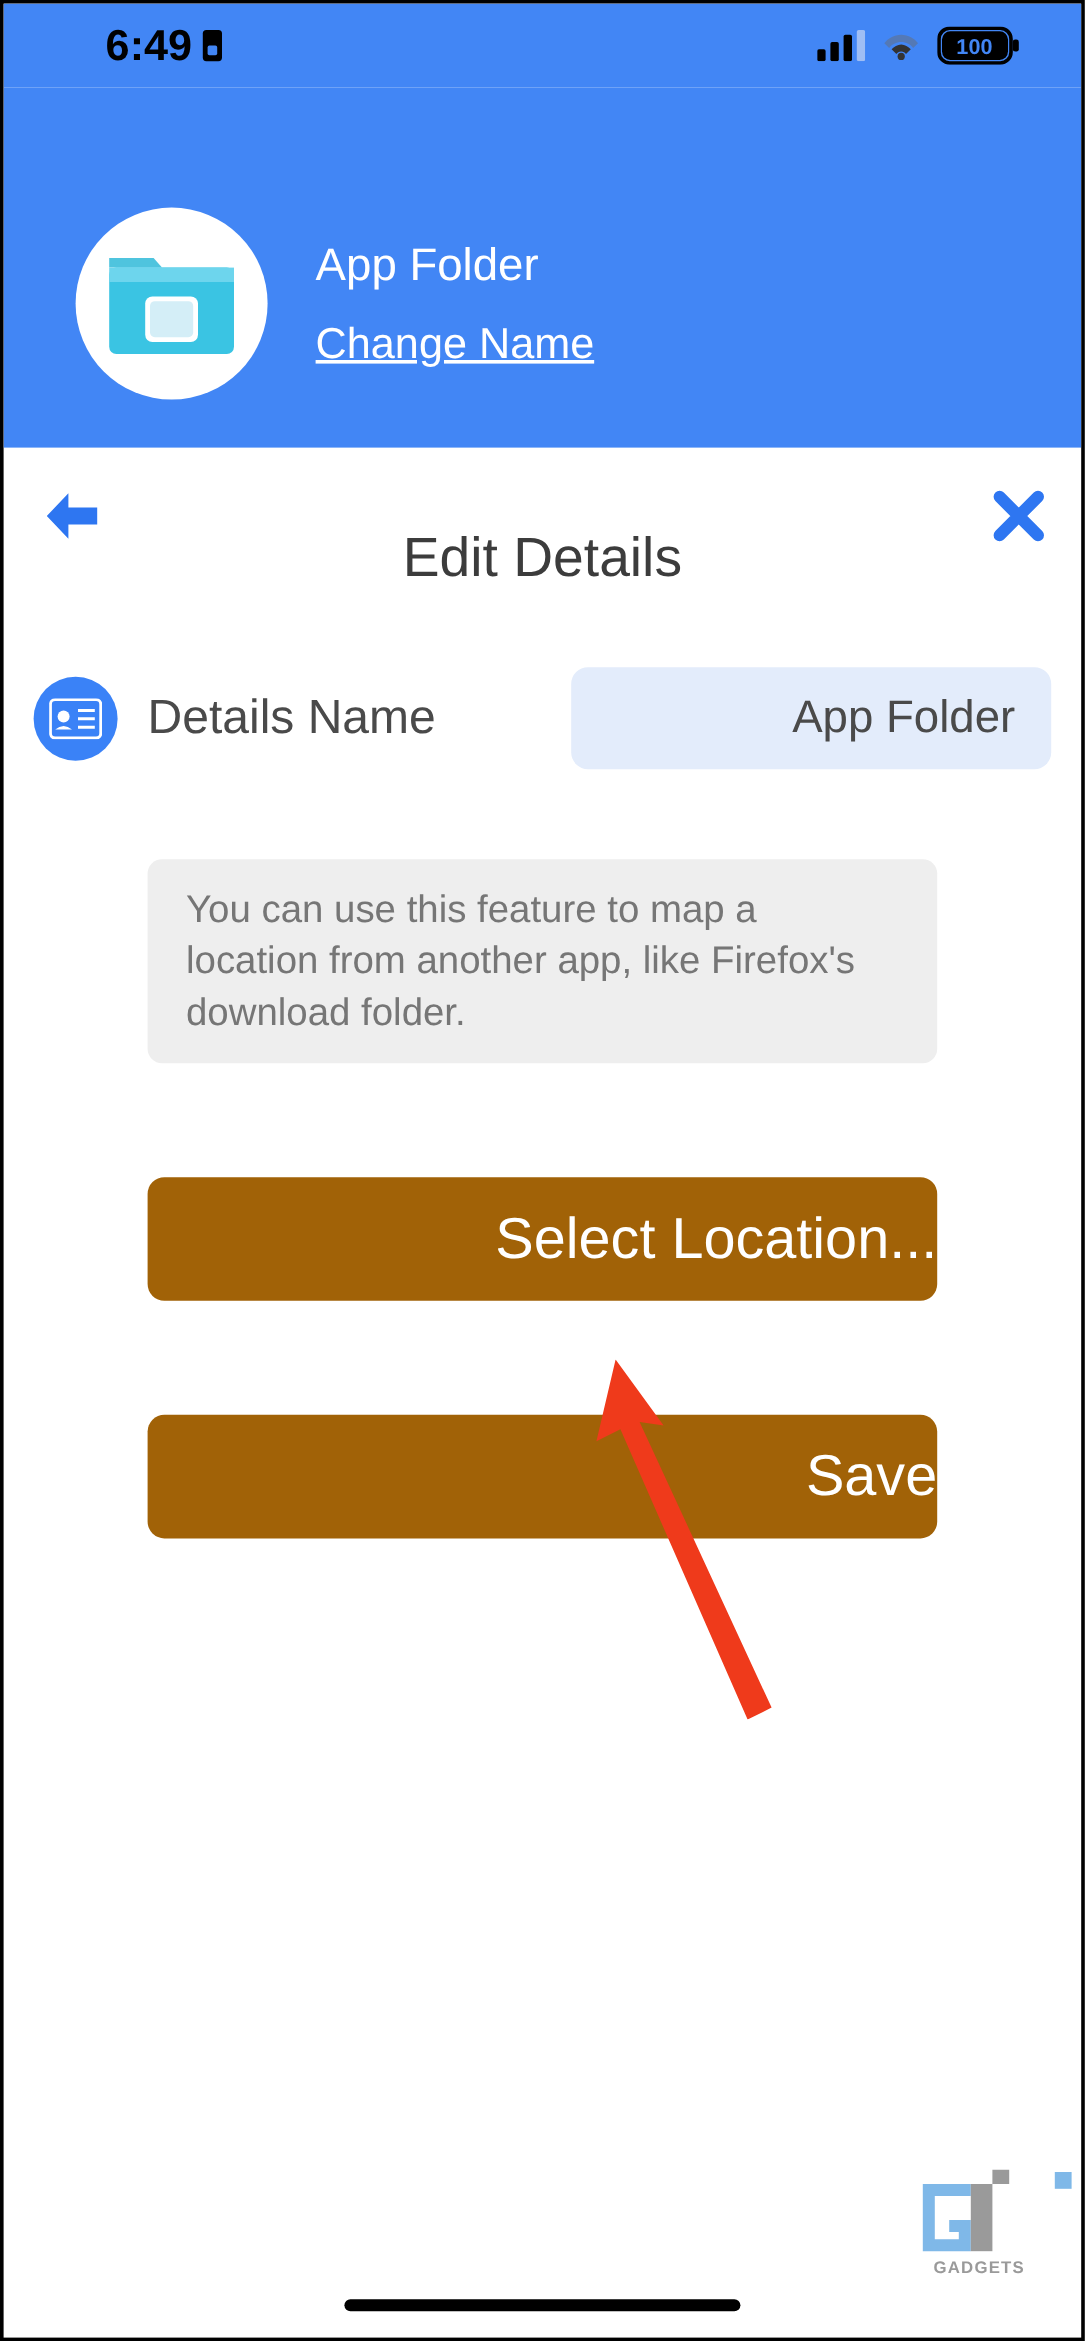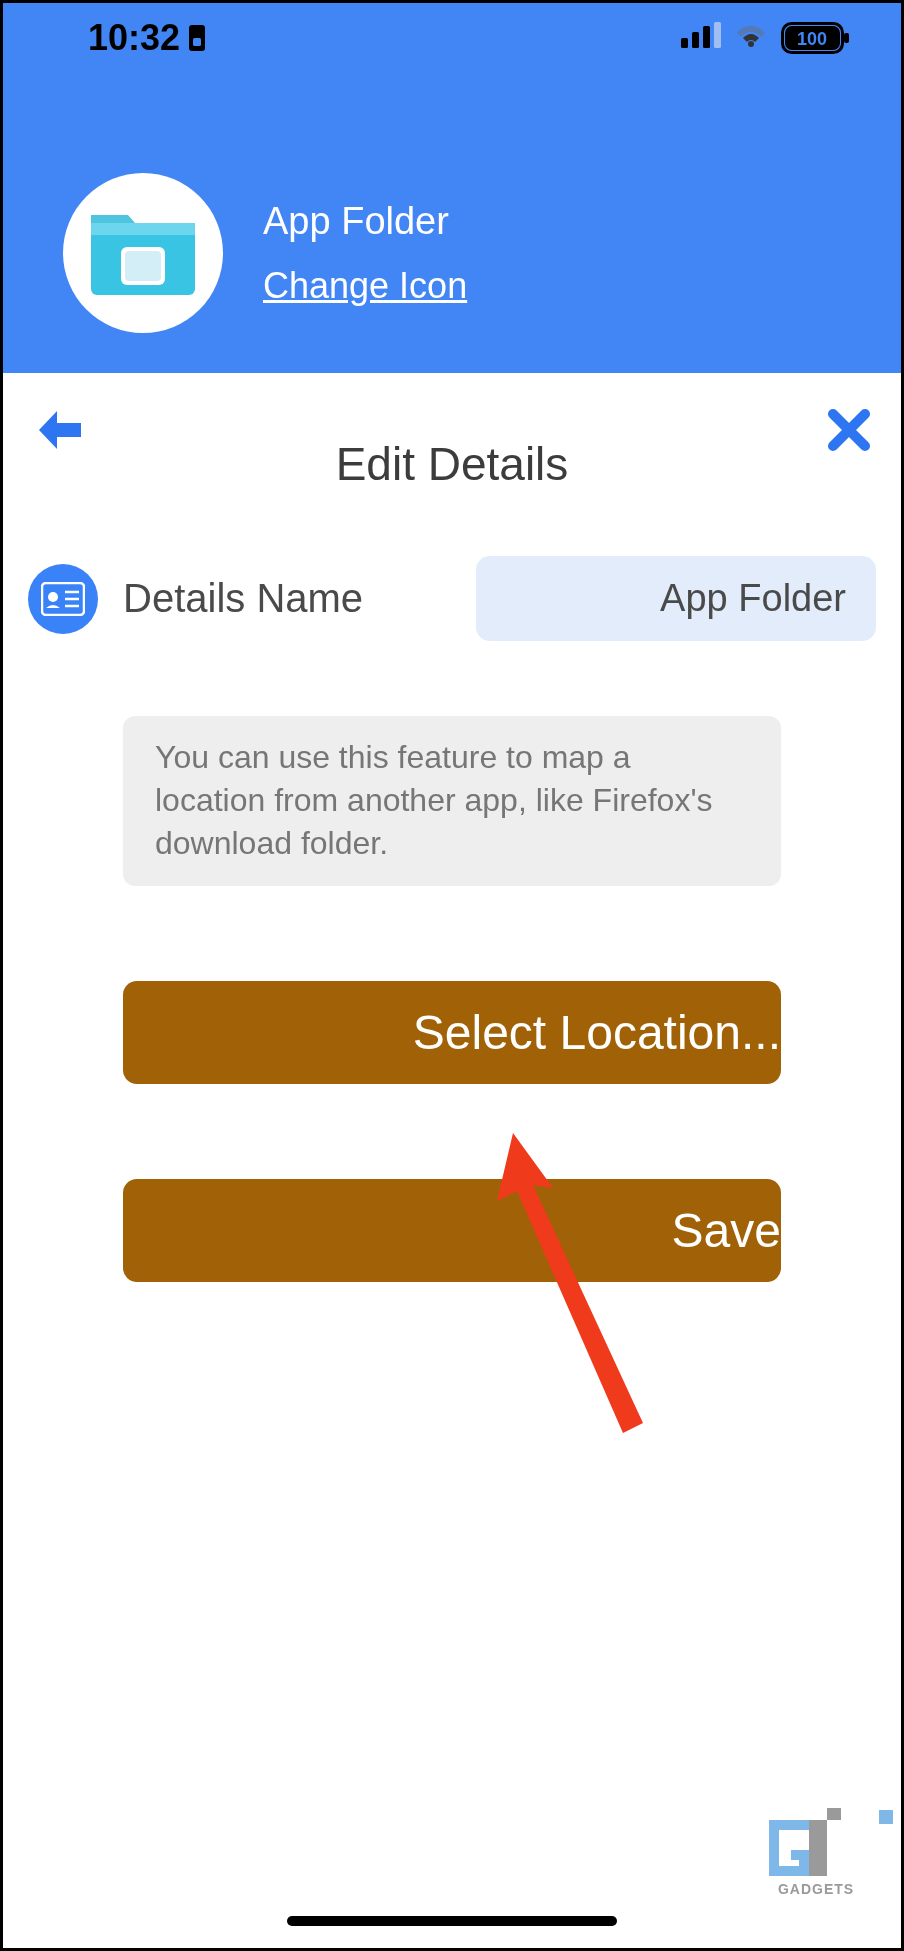--- a/index.html
+++ b/index.html
@@ -27,20 +27,21 @@
     .status-time {
       font-size: 36px;
       font-weight: 700;
       color: #000;
       display: flex;
       align-items: center;
       gap: 8px;
     }
     .status-right {
       display: flex;
+      align-items: center;
       gap: 12px;
     }
     .header {
       background: #4286f5;
       padding: 100px 60px 40px 60px;
       display: flex;
       align-items: center;
       gap: 40px;
     }
     .folder-icon-circle {
@@ -160,21 +161,21 @@
       bottom: 50px;
       display: flex;
       align-items: flex-start;
     }
   </style>
 </head>
 <body>
 
 <div class="status-bar">
   <div class="status-time">
-    <span>10:32</span>
+    <span>6:49</span>
     <svg width="18" height="28" viewBox="0 0 18 28">
       <rect x="1" y="1" width="16" height="26" rx="3" fill="#000"></rect>
       <rect x="5" y="14" width="8" height="8" rx="1.5" fill="#4286f5"></rect>
     </svg>
   </div>
   <div class="status-right">
     <svg width="40" height="26" viewBox="0 0 40 26">
       <rect x="0" y="16" width="7" height="10" rx="1.5" fill="#000"></rect>
       <rect x="11" y="10" width="7" height="16" rx="1.5" fill="#000"></rect>
       <rect x="22" y="4" width="7" height="22" rx="1.5" fill="#000"></rect>
@@ -199,21 +200,21 @@
     <svg width="120" height="100" viewBox="0 0 120 100">
       <path d="M 8 12 L 45 12 L 52 20 L 8 20 Z" fill="#4fc4de"></path>
       <rect x="8" y="20" width="104" height="72" rx="6" fill="#3ac4e3"></rect>
       <rect x="8" y="20" width="104" height="12" fill="#6dd5ed"></rect>
       <rect x="38" y="44" width="44" height="38" rx="6" fill="#fff"></rect>
       <rect x="42" y="48" width="36" height="30" rx="4" fill="#d4eef7"></rect>
     </svg>
   </div>
   <div class="header-text">
     <div class="header-title">App Folder</div>
-    <a class="change-icon-link">Change Icon</a>
+    <a class="change-icon-link">Change Name</a>
   </div>
 </div>
 
 <div class="nav-row">
   <svg width="54" height="54" viewBox="0 0 54 54" style="cursor:pointer;">
     <path d="M 24 8 L 6 27 L 24 46 L 24 34 L 48 34 L 48 20 L 24 20 Z" fill="#2e76f1"></path>
   </svg>
   <svg width="44" height="44" viewBox="0 0 44 44" style="cursor:pointer;">
     <path d="M 6 6 L 38 38 M 38 6 L 6 38" stroke="#2e76f1" stroke-width="10" stroke-linecap="round"></path>
   </svg>

